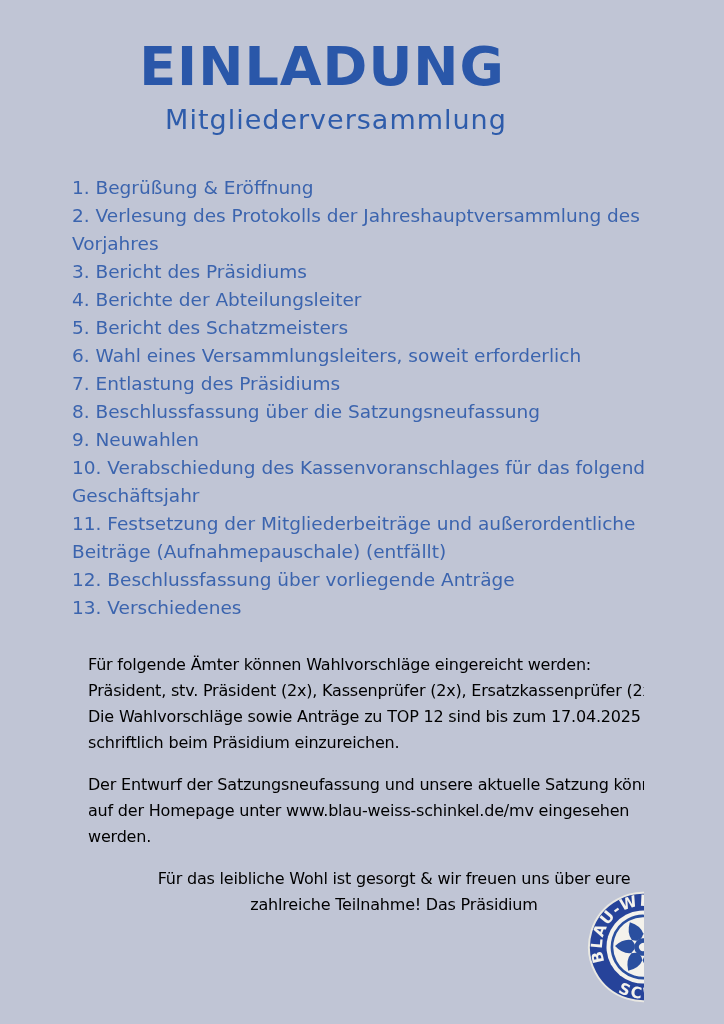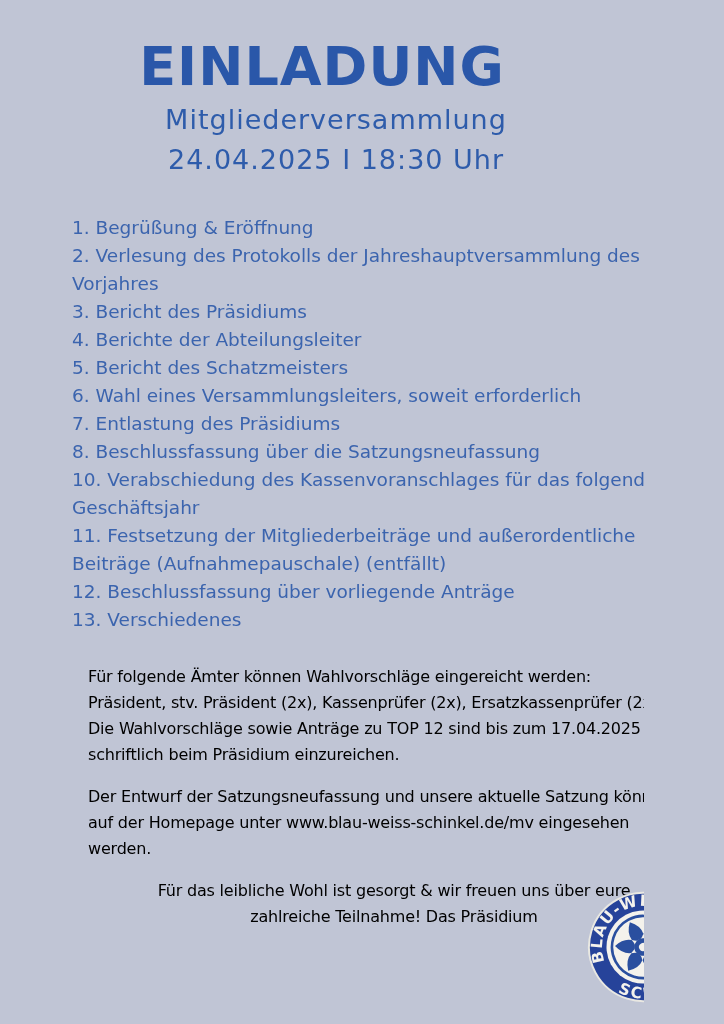--- a/index.html
+++ b/index.html
@@ -57,33 +57,33 @@
 </style>
 </head>
 <body>
 
 <div class="poster">
 
   <header class="header">
     <h1 class="title">EINLADUNG</h1>
     <div class="subtitle-block">
       <div class="subtitle">Mitgliederversammlung</div>
-      <div class="subtitle">24.04.2025 I 18:30 Uhr</div>
     </div>
   </header>
 
   <main class="agenda">
     <p class="agenda-item">1. Begrüßung &amp; Eröffnung</p>
     <p class="agenda-item">2. Verlesung des Protokolls der Jahreshauptversammlung des Vorjahres</p>
     <p class="agenda-item">3. Bericht des Präsidiums</p>
     <p class="agenda-item">4. Berichte der Abteilungsleiter</p>
     <p class="agenda-item">5. Bericht des Schatzmeisters</p>
     <p class="agenda-item">6. Wahl eines Versammlungsleiters, soweit erforderlich</p>
     <p class="agenda-item">7. Entlastung des Präsidiums</p>
     <p class="agenda-item">8. Beschlussfassung über die Satzungsneufassung</p>
+    <p class="agenda-item">9. Neuwahlen</p>
     <p class="agenda-item">10. Verabschiedung des Kassenvoranschlages für das folgende Geschäftsjahr</p>
     <p class="agenda-item">11. Festsetzung der Mitgliederbeiträge und außerordentliche Beiträge (Aufnahmepauschale) (entfällt)</p>
     <p class="agenda-item">12. Beschlussfassung über vorliegende Anträge</p>
     <p class="agenda-item">13. Verschiedenes</p>
   </main>
 
   <section class="notes">
     <p class="note">Für folgende Ämter können Wahlvorschläge eingereicht werden:
 Präsident, stv. Präsident (2x), Kassenprüfer (2x), Ersatzkassenprüfer (2x).
 Die Wahlvorschläge sowie Anträge zu TOP 12 sind bis zum 17.04.2025

